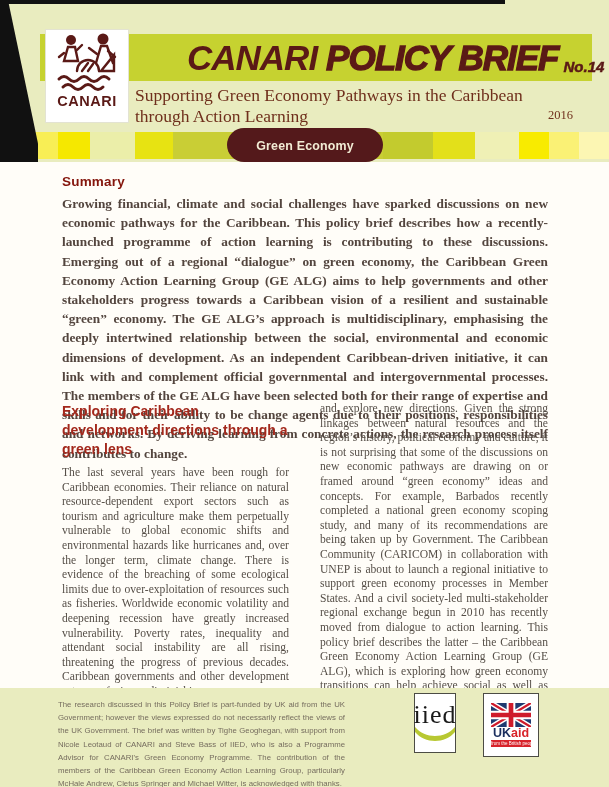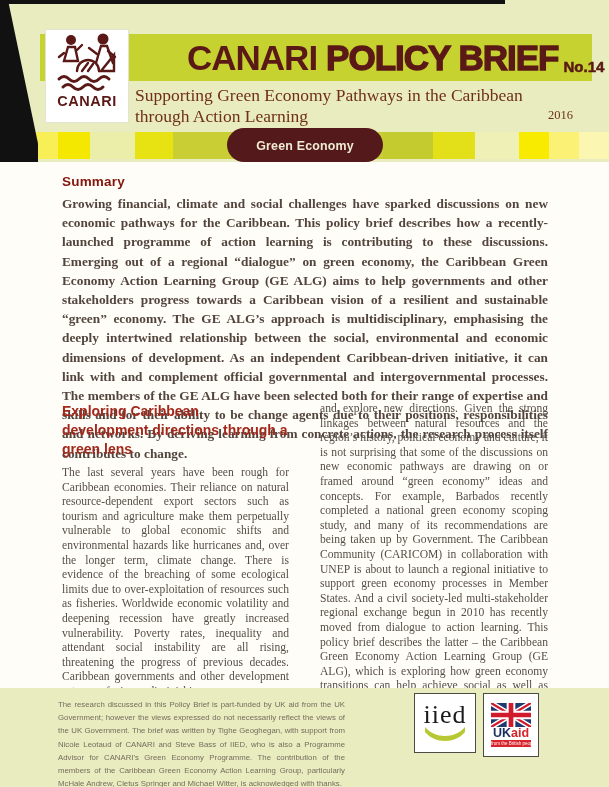--- a/index.html
+++ b/index.html
@@ -1,21 +1,21 @@
 <!DOCTYPE html>
 <html style="--pagebg: #e9ecbf; --band: #c6d230; --maroon: #5a1916; --subtitle: #6f2f1c; --badgebg: #54191b; --heading1: #84150c; --heading2: #a3281c; --bodytext: #53453e; --bodytext2: #554e47; --acktext: #756c5e;"><head>
 <meta charset="utf-8">
 <style>
   html,body{margin:0;padding:0;}
   .page{position:relative;width:609px;height:787px;background:#fffdf8;overflow:hidden;
         font-family:"Liberation Sans","DejaVu Sans",sans-serif;}
   
   .header-area{position:absolute;top:0;left:0;width:609px;height:162px;background:var(--pagebg);}
   .band{position:absolute;left:40px;top:34px;width:552px;height:47px;background:var(--band);
-        display:flex;align-items:center;padding-left:147px;box-sizing:border-box;}
+        display:flex;align-items:center;padding-left:147px;box-sizing:border-box;font-style:italic;}
   .brand-title{font-weight:700;font-size:35px;color:var(--maroon);letter-spacing:-1px;white-space:nowrap;}
   .brand-title .heavy{-webkit-text-stroke:1.3px var(--maroon);margin-left:9px;}
   .issue-no{font-weight:700;font-size:15px;color:var(--maroon);align-self:flex-end;margin:0 12px 6px 5px;
             -webkit-text-stroke:.5px var(--maroon);}
   .logo-box{position:absolute;left:46px;top:30px;width:82px;height:92px;background:#fff;
             box-shadow:0 0 0 1px #e3e3d2;display:flex;flex-direction:column;align-items:center;}
   .logo-box svg{display:block;margin-top:3px;}
   .logo-word{font-weight:700;font-size:14.5px;color:var(--maroon);letter-spacing:.5px;margin-top:-2px;}
   .subtitle{position:absolute;left:135px;top:85px;width:420px;
             font-family:"Liberation Serif","DejaVu Serif",serif;font-size:17.5px;line-height:20.5px;
@@ -44,21 +44,21 @@
   .col.right{width:228px;}
   .col-heading{font-weight:700;font-size:14px;line-height:19px;color:var(--heading2);margin:0 0 7px 0;}
   .col p{font-family:"Liberation Serif","DejaVu Serif",serif;font-size:11.6px;line-height:14.6px;
          text-align:justify;color:var(--bodytext2);margin:0 0 9px 0;}
   
   .footer{position:absolute;top:688px;left:0;width:609px;height:99px;background:var(--pagebg);}
   .ack{position:absolute;left:58px;top:10px;width:287px;font-size:7.8px;line-height:13.2px;
        text-align:justify;color:var(--acktext);}
   .logo-frame{position:absolute;background:#fff;border:1px solid #4c4c44;box-sizing:border-box;
               display:flex;flex-direction:column;align-items:center;justify-content:center;}
-  .iied-box{left:414px;top:5px;width:62px;height:60px;}
+  .iied-box{left:414px;top:5px;width:42px;height:60px;}
   .iied-word{font-family:"Liberation Serif","DejaVu Serif",serif;font-size:26px;color:#1a1a1a;
              line-height:22px;letter-spacing:1px;}
   .ukaid-box{left:483px;top:5px;width:56px;height:64px;padding:9px 0;}
   .ukaid-word{font-weight:700;font-size:12.5px;line-height:13px;}
   .ukaid-word .uk{color:#1b2f5e;}
   .ukaid-word .aid{color:#d8232a;}
   .ukaid-tagline{background:#d8232a;color:#fff;font-size:4.5px;line-height:7px;width:40px;
                  text-align:center;white-space:nowrap;overflow:hidden;}
 </style>
 </head>

